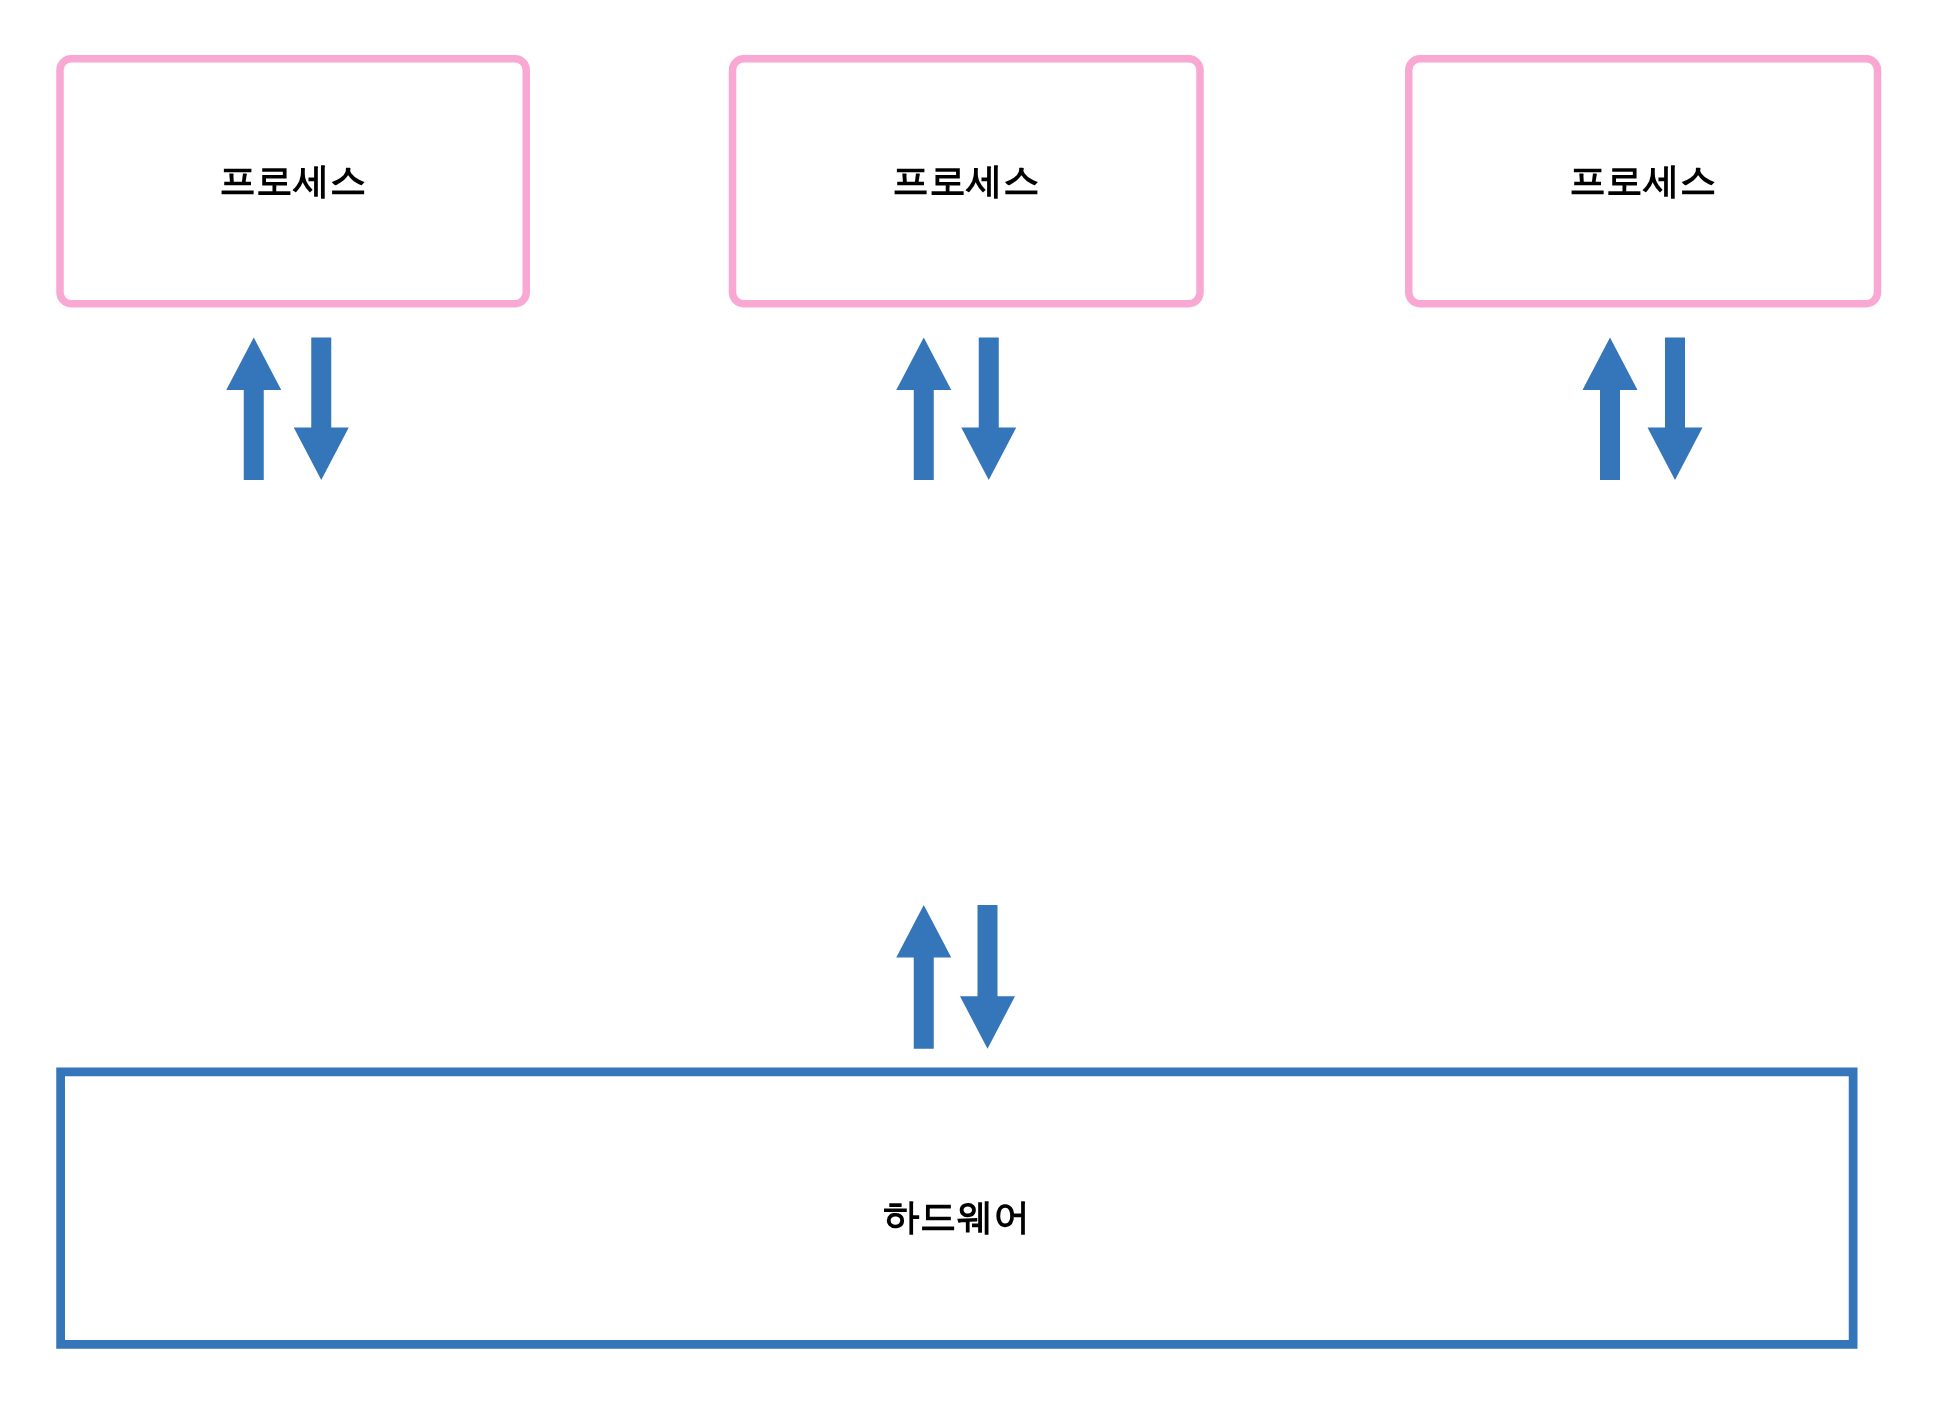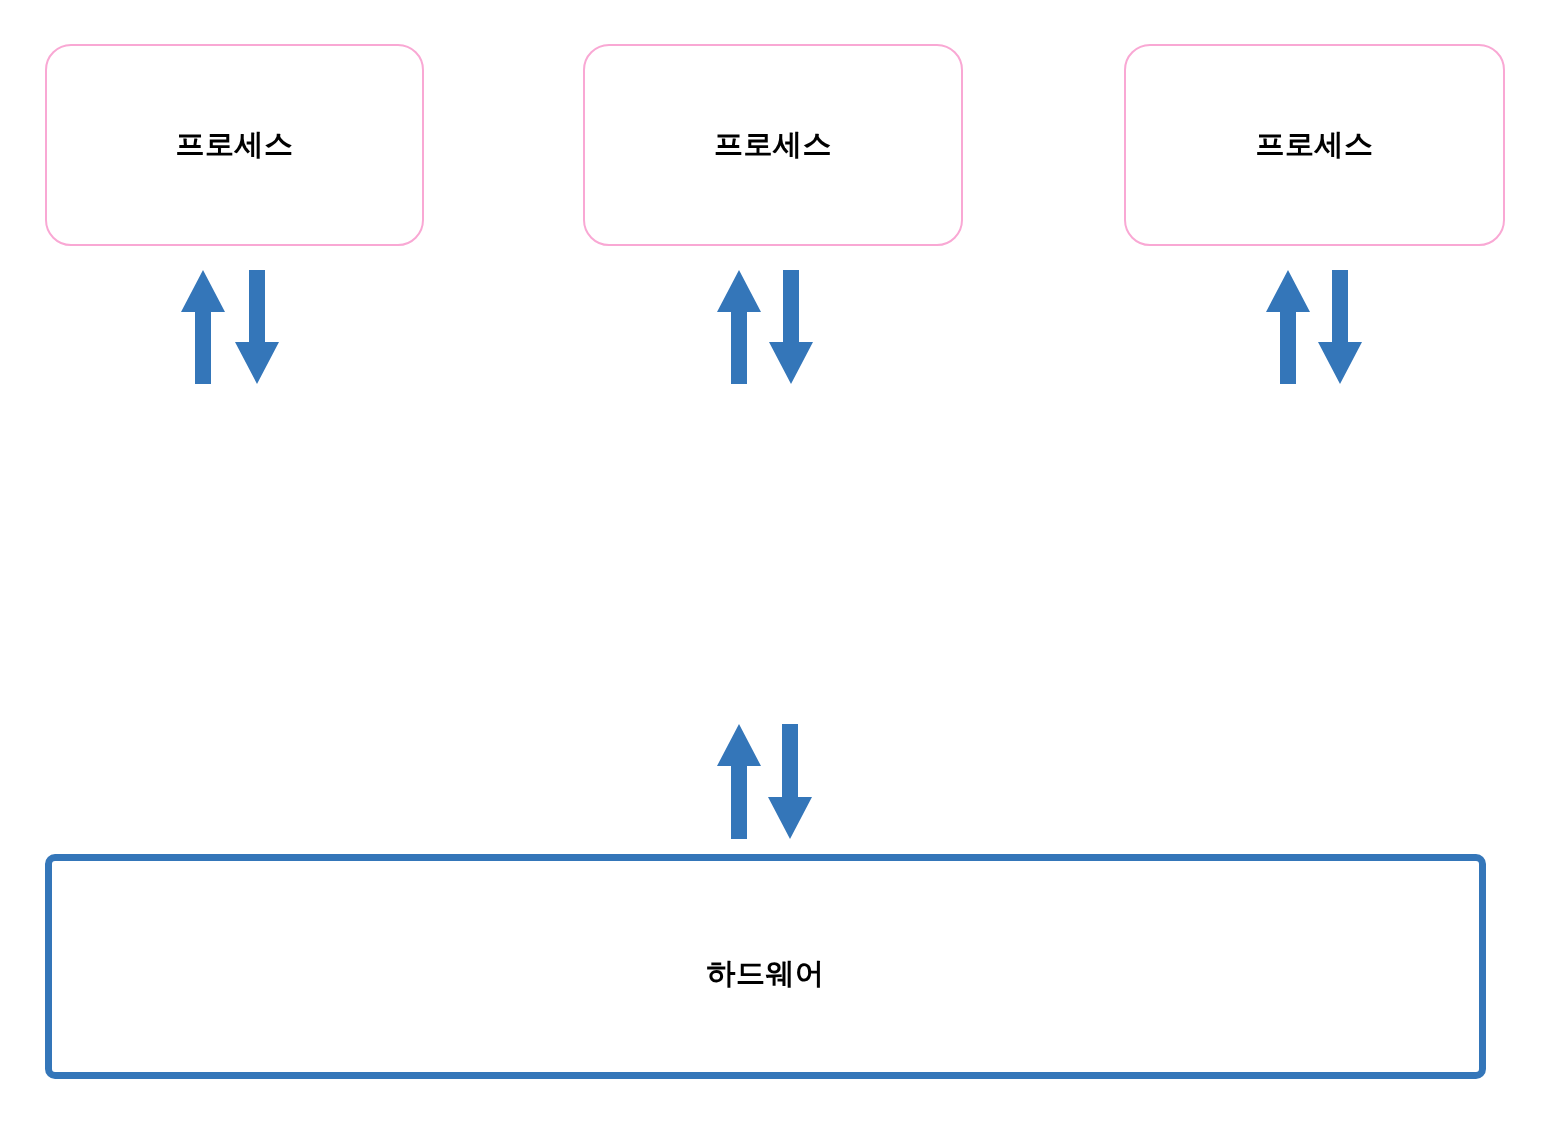--- a/index.html
+++ b/index.html
@@ -20,22 +20,22 @@
   }
   .node {
     position: absolute;
     box-sizing: border-box;
     background: #ffffff;
     display: flex;
     align-items: center;
     justify-content: center;
   }
   .process-box {
-    border: 2px solid #f9a8d4;
-    border-radius: 26px;
+    border: 6px solid #f9a8d4;
+    border-radius: 12px;
   }
   .process-label {
     font-size: 29px;
     font-weight: bold;
     color: #000000;
     letter-spacing: 0.5px;
   }
   .os-box {
     border: 7px solid #3476b9;
     border-radius: 0;
@@ -145,17 +145,17 @@
     <svg width="46" height="115" viewBox="0 0 46 115">
       <polygon points="23,0 45,42 31,42 31,115 15,115 15,42 1,42" fill="#3476b9"></polygon>
     </svg>
   </div>
   <div class="arrow" style="left:767px; top:724px;">
     <svg width="46" height="115" viewBox="0 0 46 115">
       <polygon points="23,115 45,73 31,73 31,0 15,0 15,73 1,73" fill="#3476b9"></polygon>
     </svg>
   </div>
 
-  <div class="node hw-box" style="left:45px; top:854px; width:1441px; height:225px;border-radius:10px;">
+  <div class="node hw-box" style="left:45px; top:854px; width:1441px; height:225px;">
     <div class="hw-label">하드웨어</div>
   </div>
 
 </div>
 
 </body></html>

